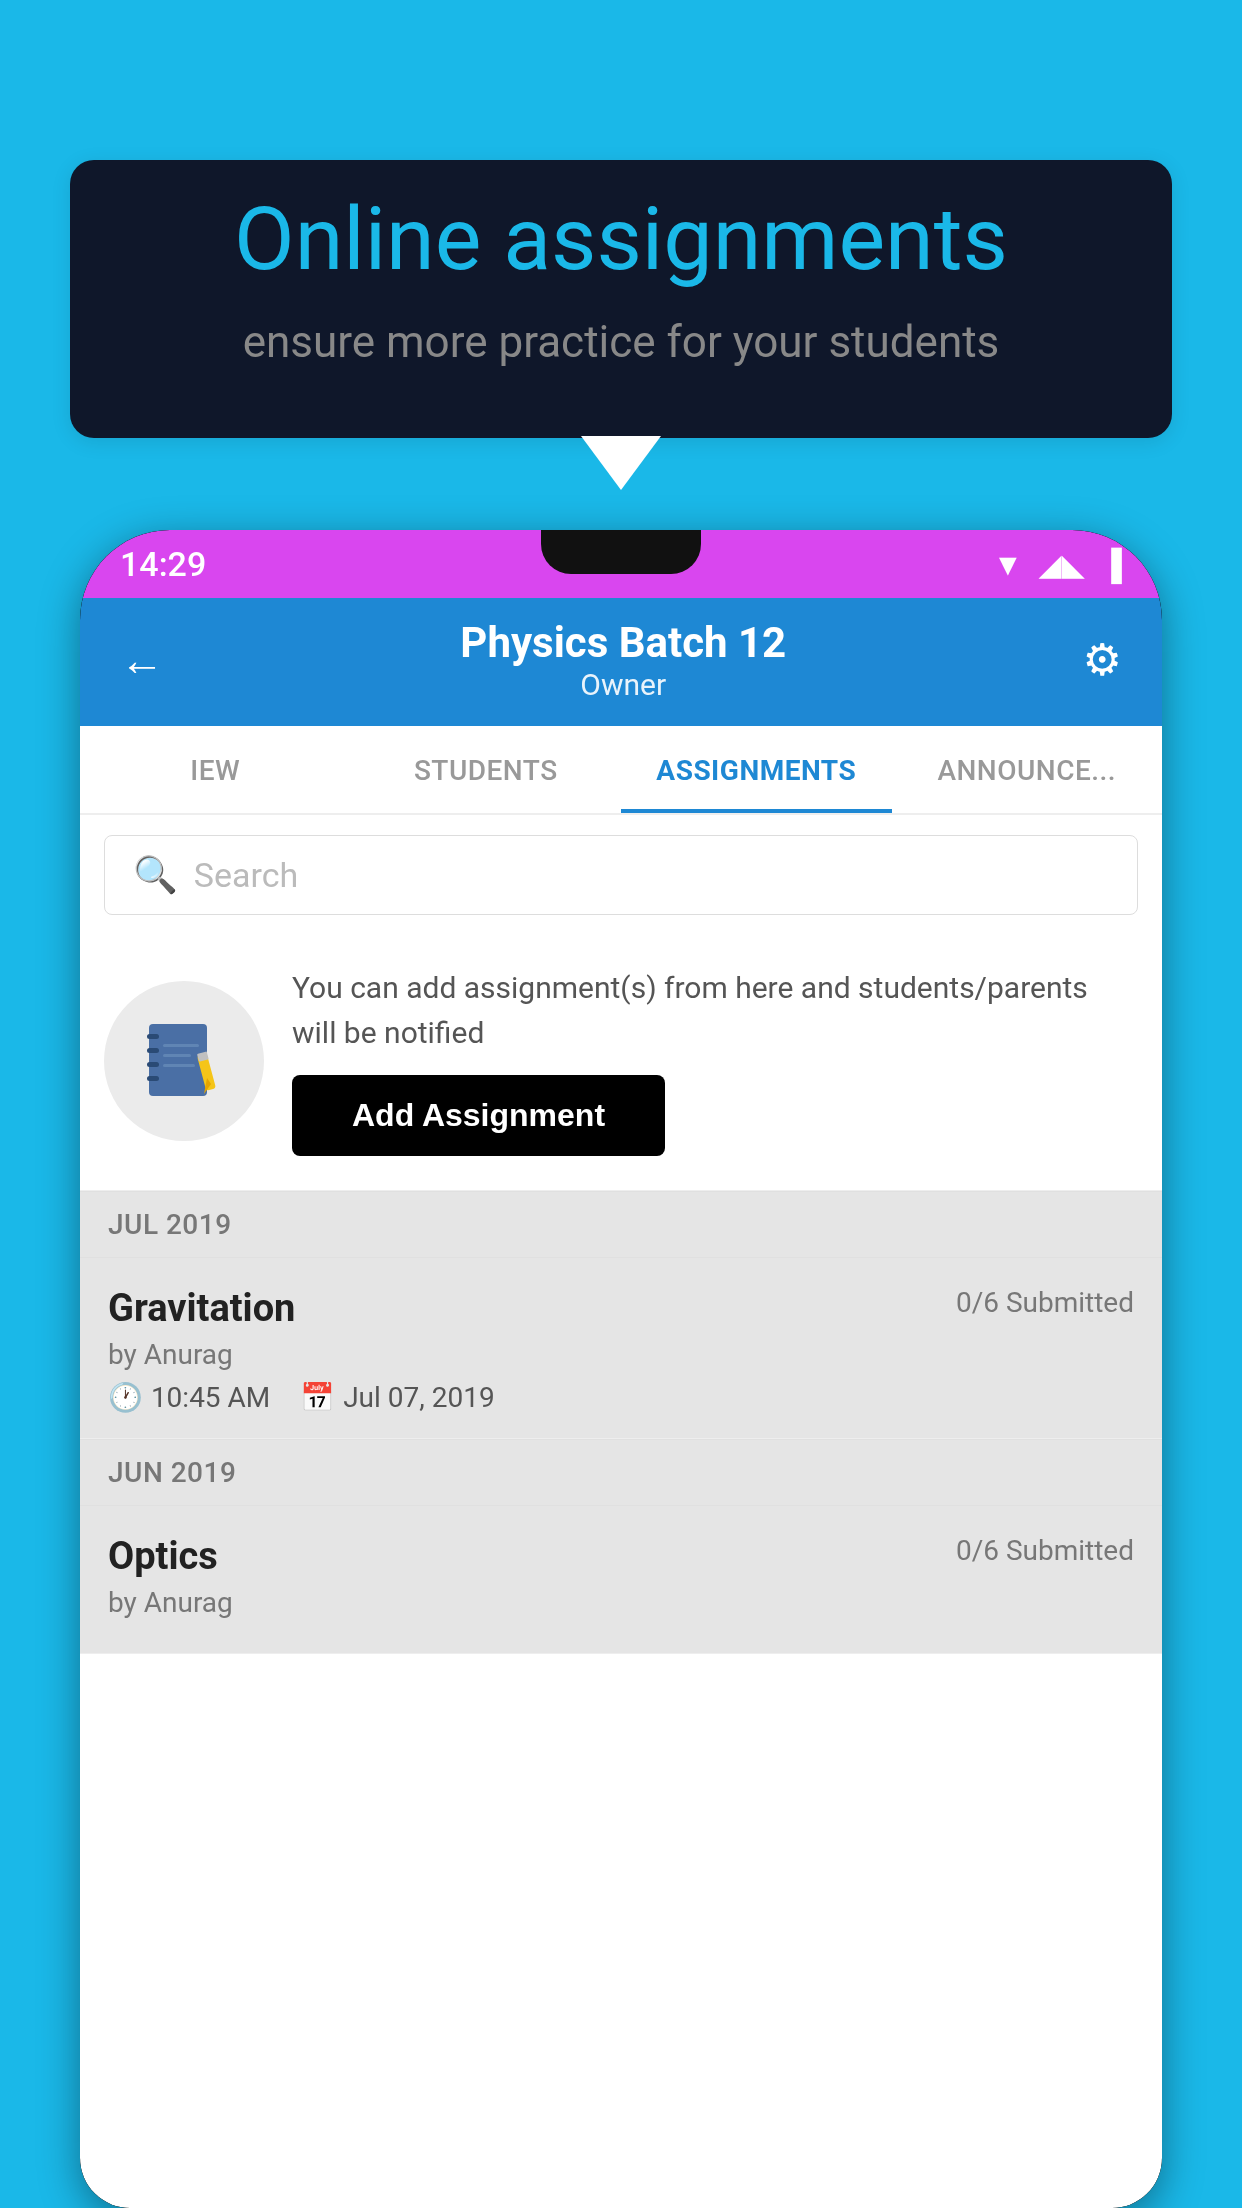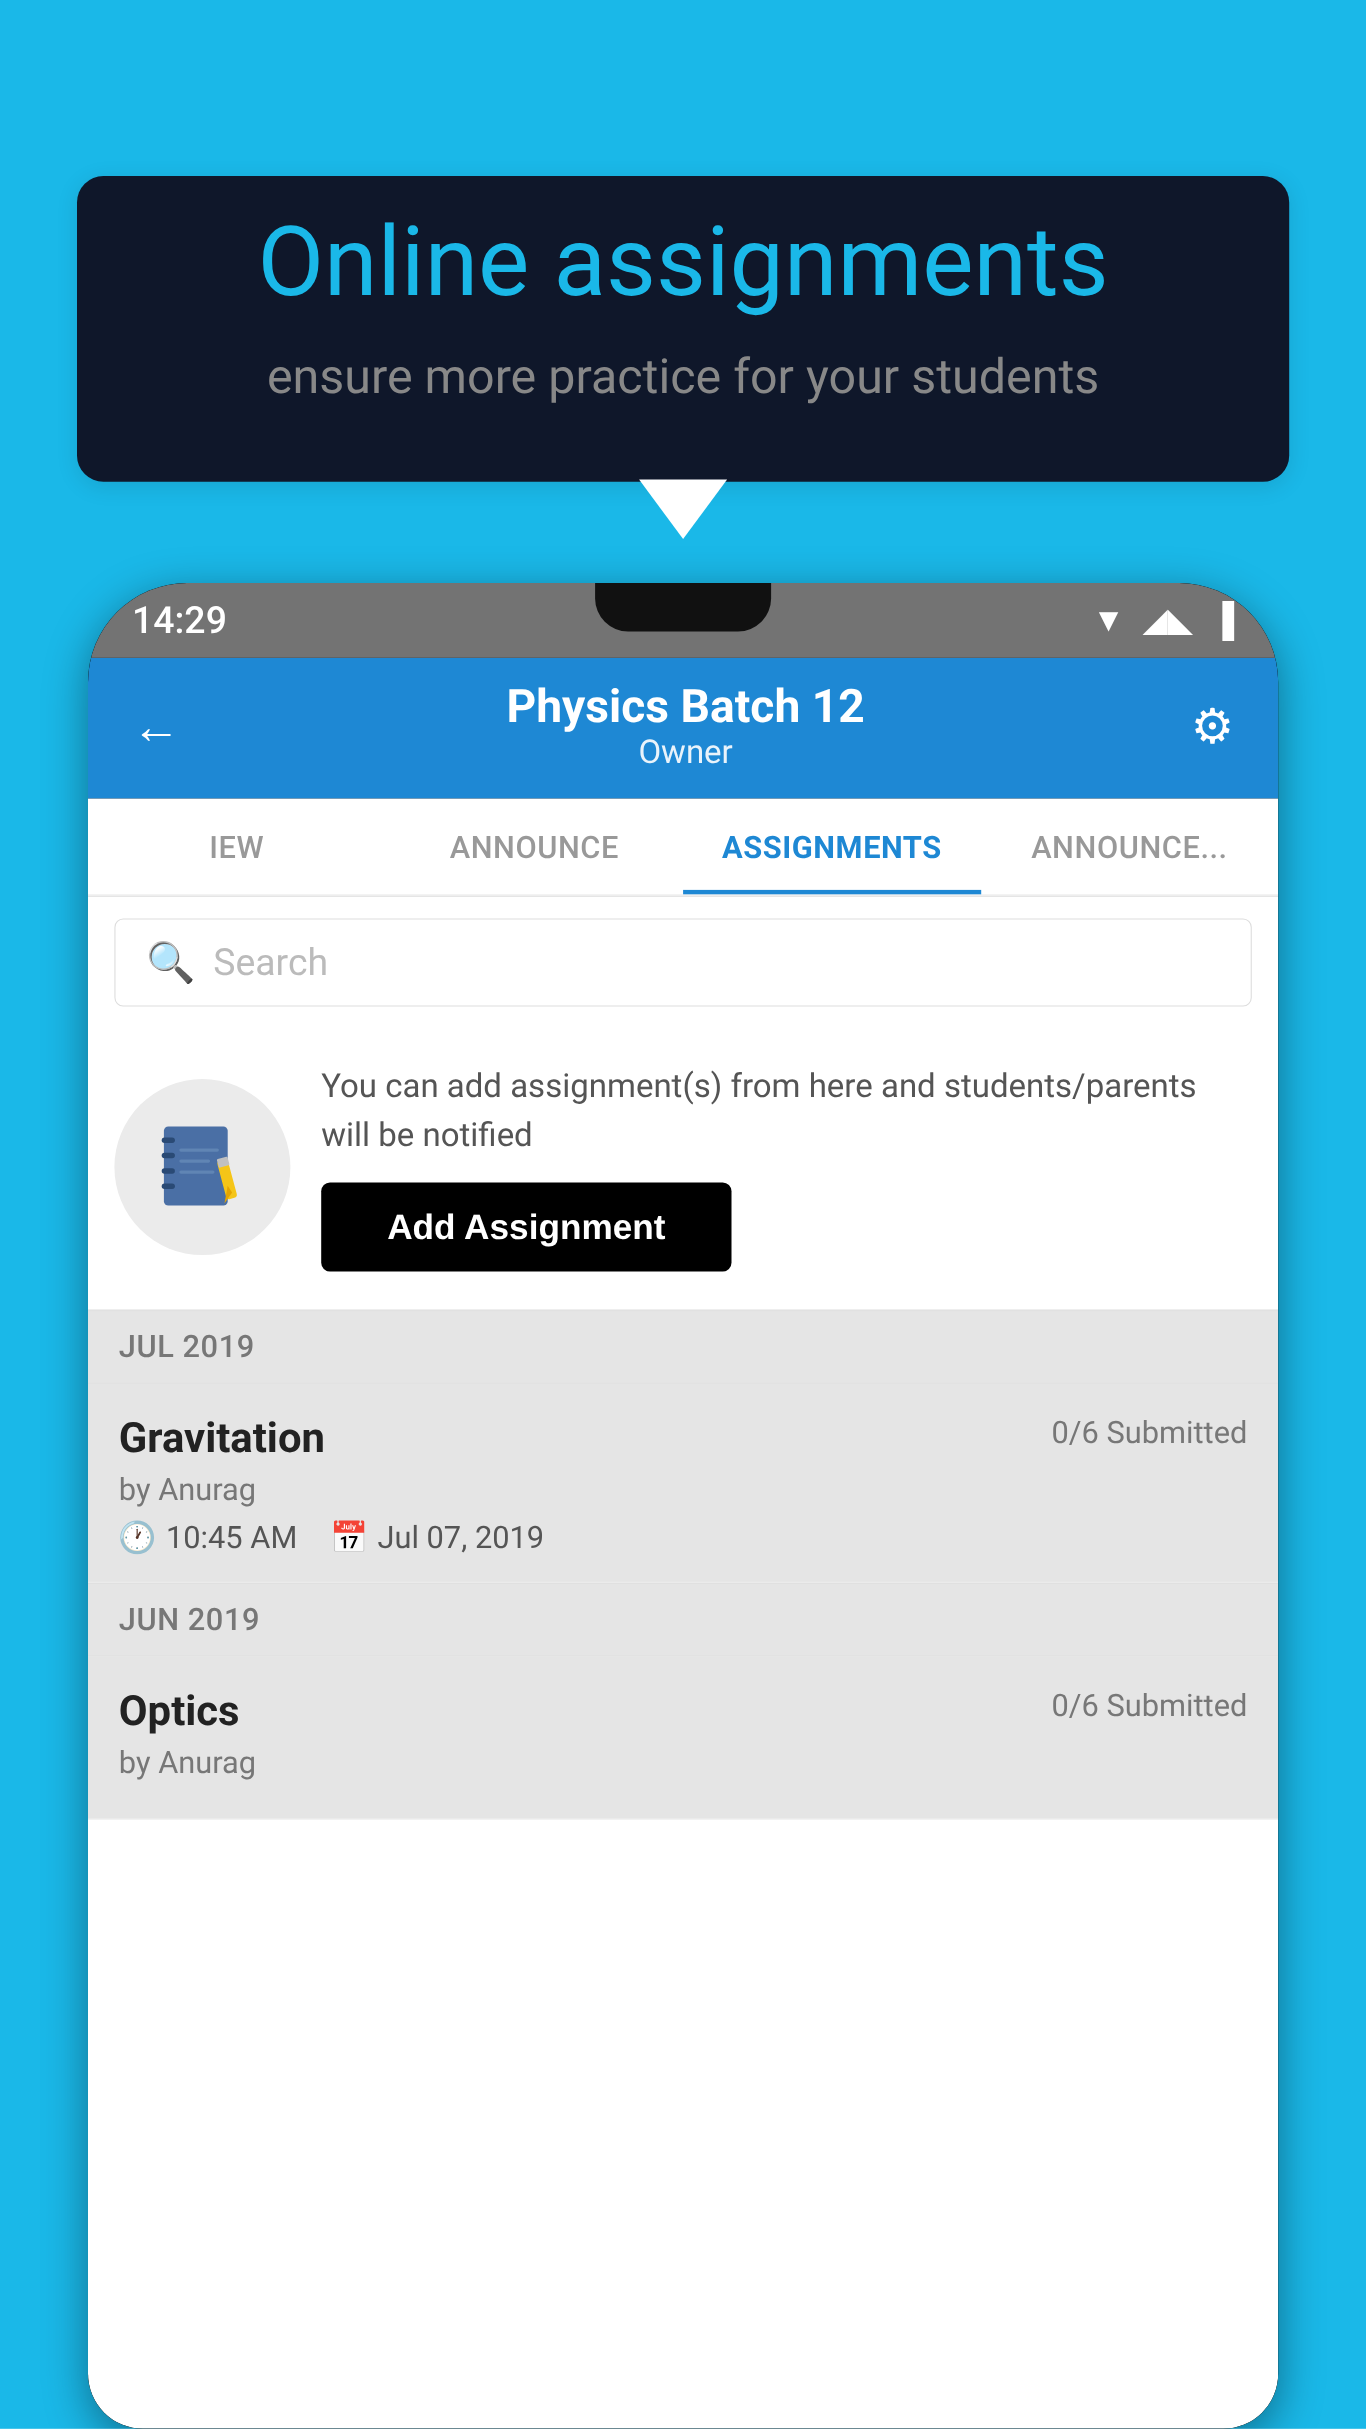--- a/index.html
+++ b/index.html
@@ -79,21 +79,21 @@
       transform: translateX(-50%);
       width: 160px;
       height: 44px;
       background: #111;
       border-radius: 0 0 30px 30px;
       z-index: 100;
     }
 
     
     .status-bar {
-      background: #737373;
+      background: #d946ef;
       height: 68px;
       display: flex;
       align-items: center;
       justify-content: space-between;
       padding: 0 40px;
       position: relative;
       z-index: 50;
     }
 
     .status-time {
@@ -357,21 +357,21 @@
       <span class="back-btn">←</span>
       <div class="header-center">
         <div class="header-title">Physics Batch 12</div>
         <div class="header-subtitle">Owner</div>
       </div>
       <span class="settings-icon">⚙</span>
     </div>
 
     <div class="tabs-bar">
       <div class="tab-item">IEW</div>
-      <div class="tab-item">ANNOUNCE</div>
+      <div class="tab-item">STUDENTS</div>
       <div class="tab-item active">ASSIGNMENTS</div>
       <div class="tab-item">ANNOUNCE...</div>
     </div>
 
     <div class="screen-body">
 
       <div class="search-container">
         <div class="search-bar">
           <span class="search-icon-el">🔍</span>
           <span class="search-placeholder">Search</span>

